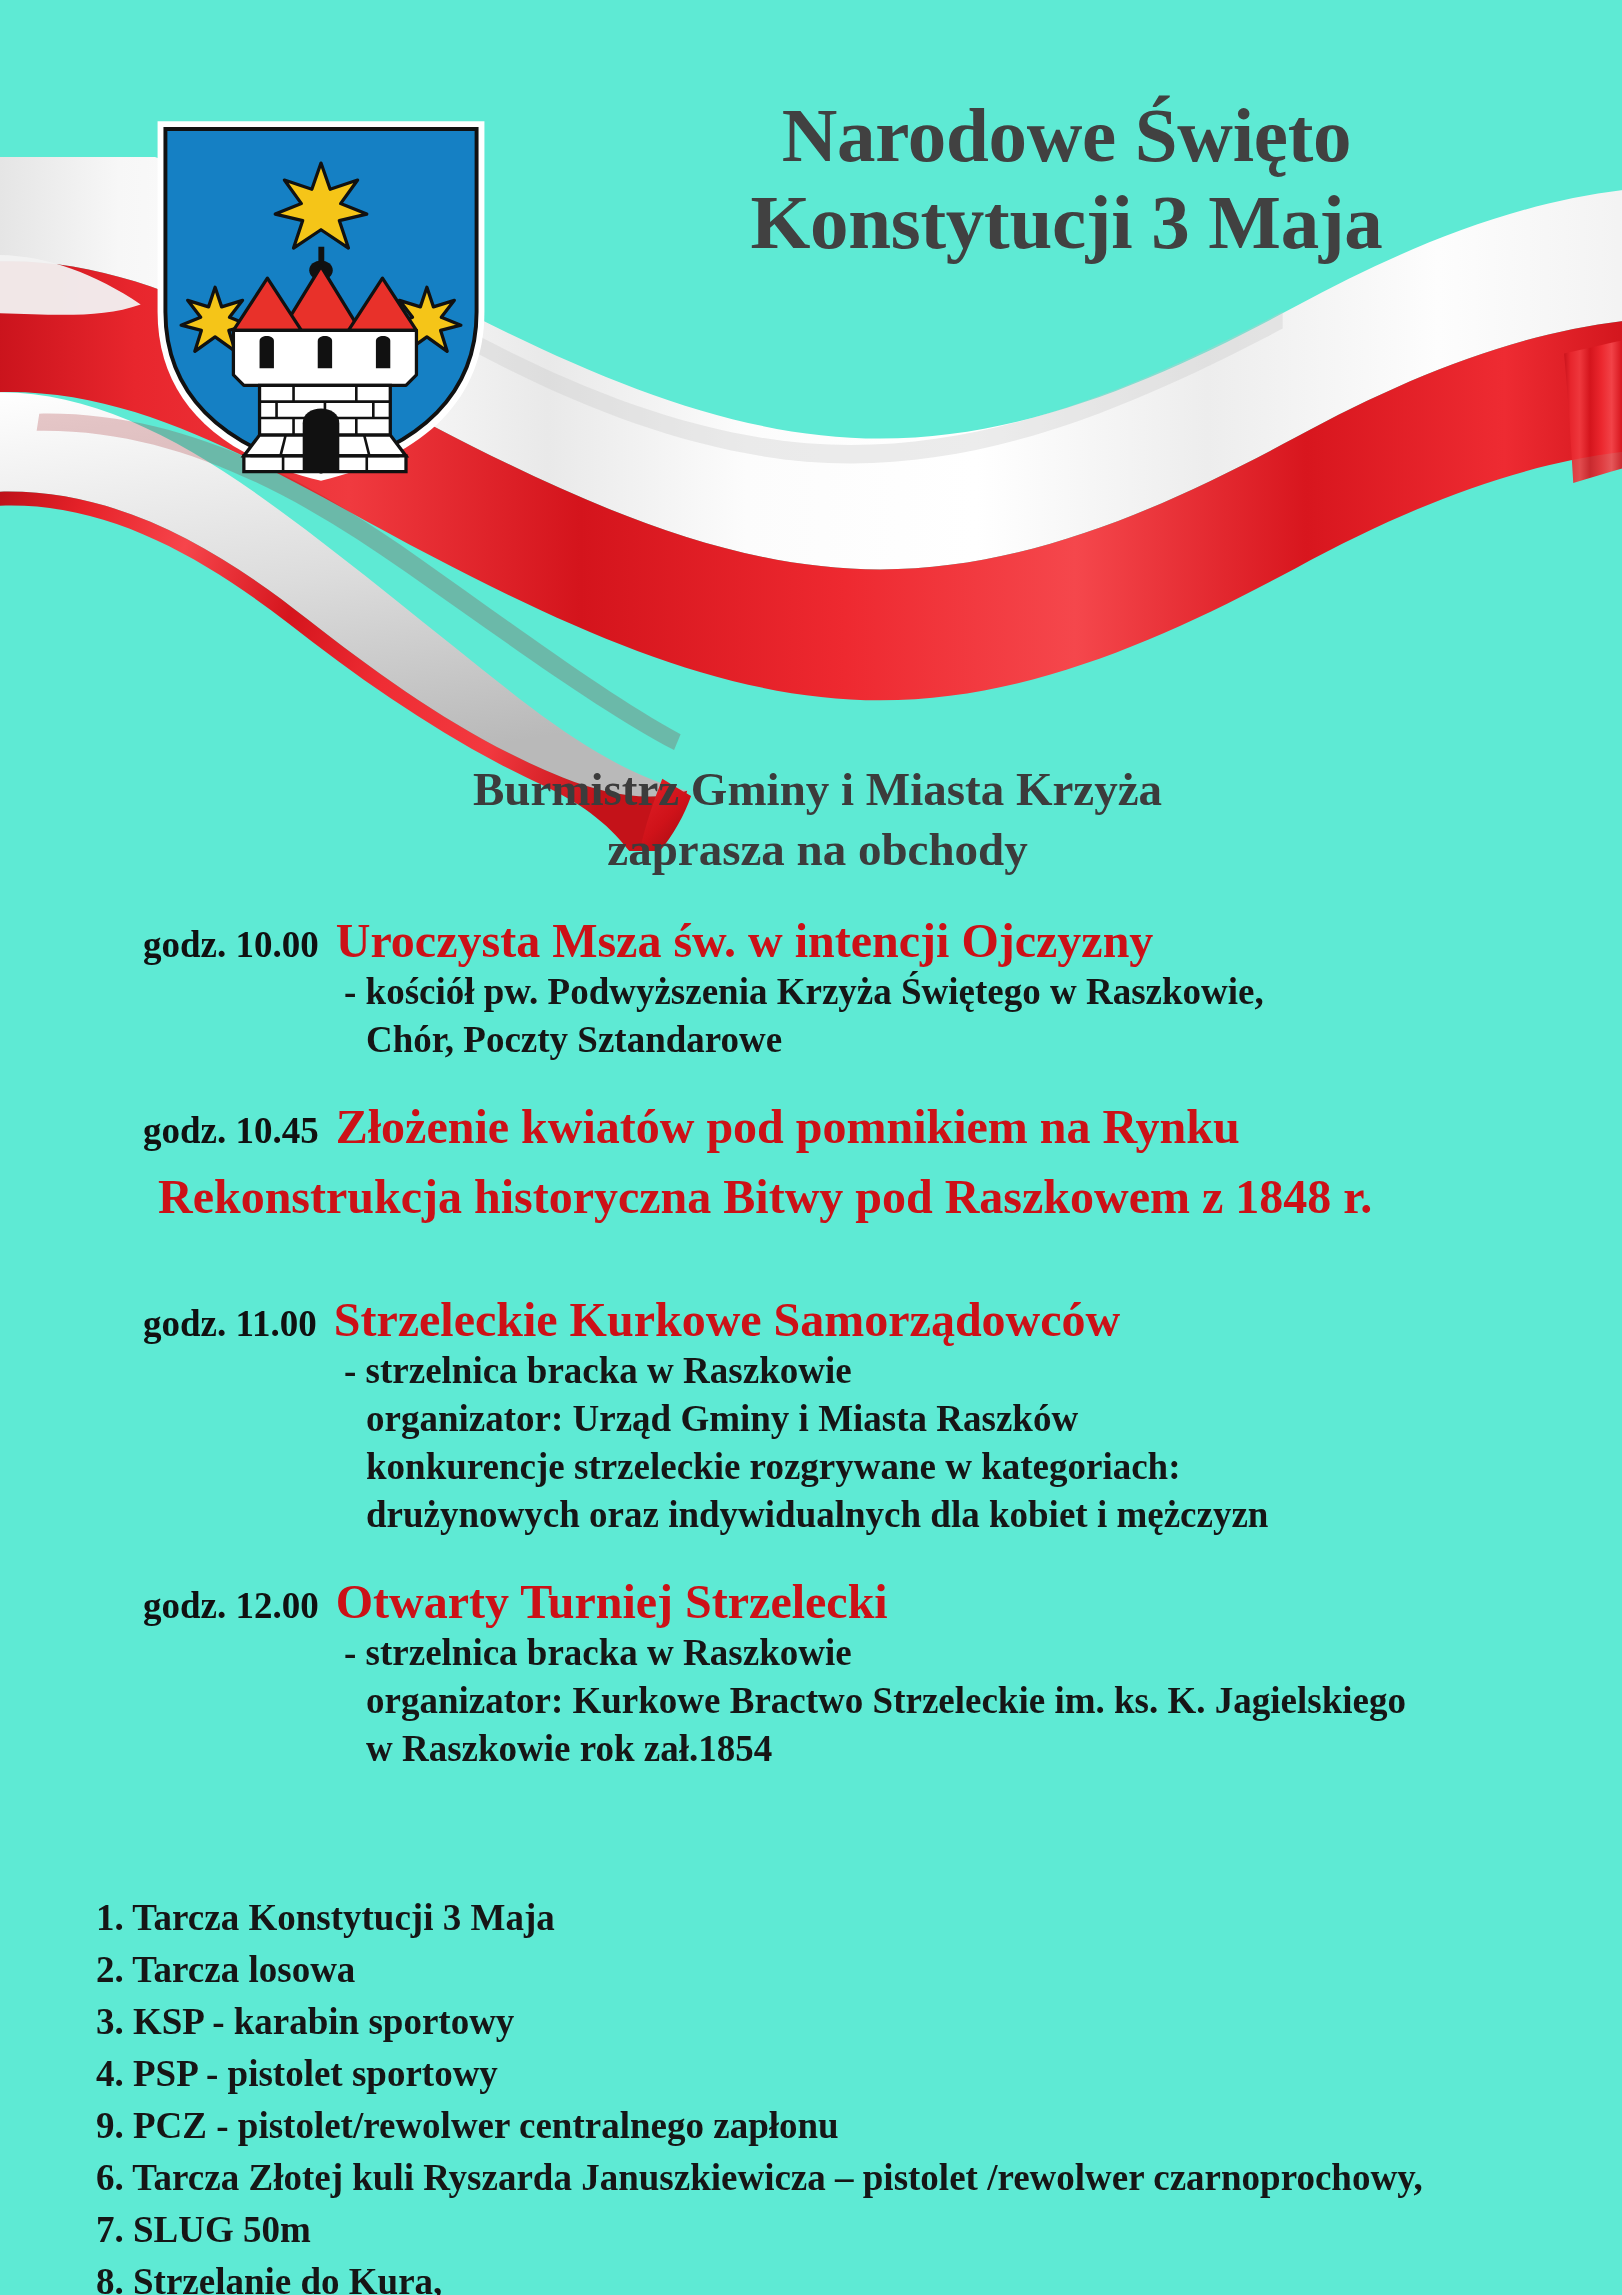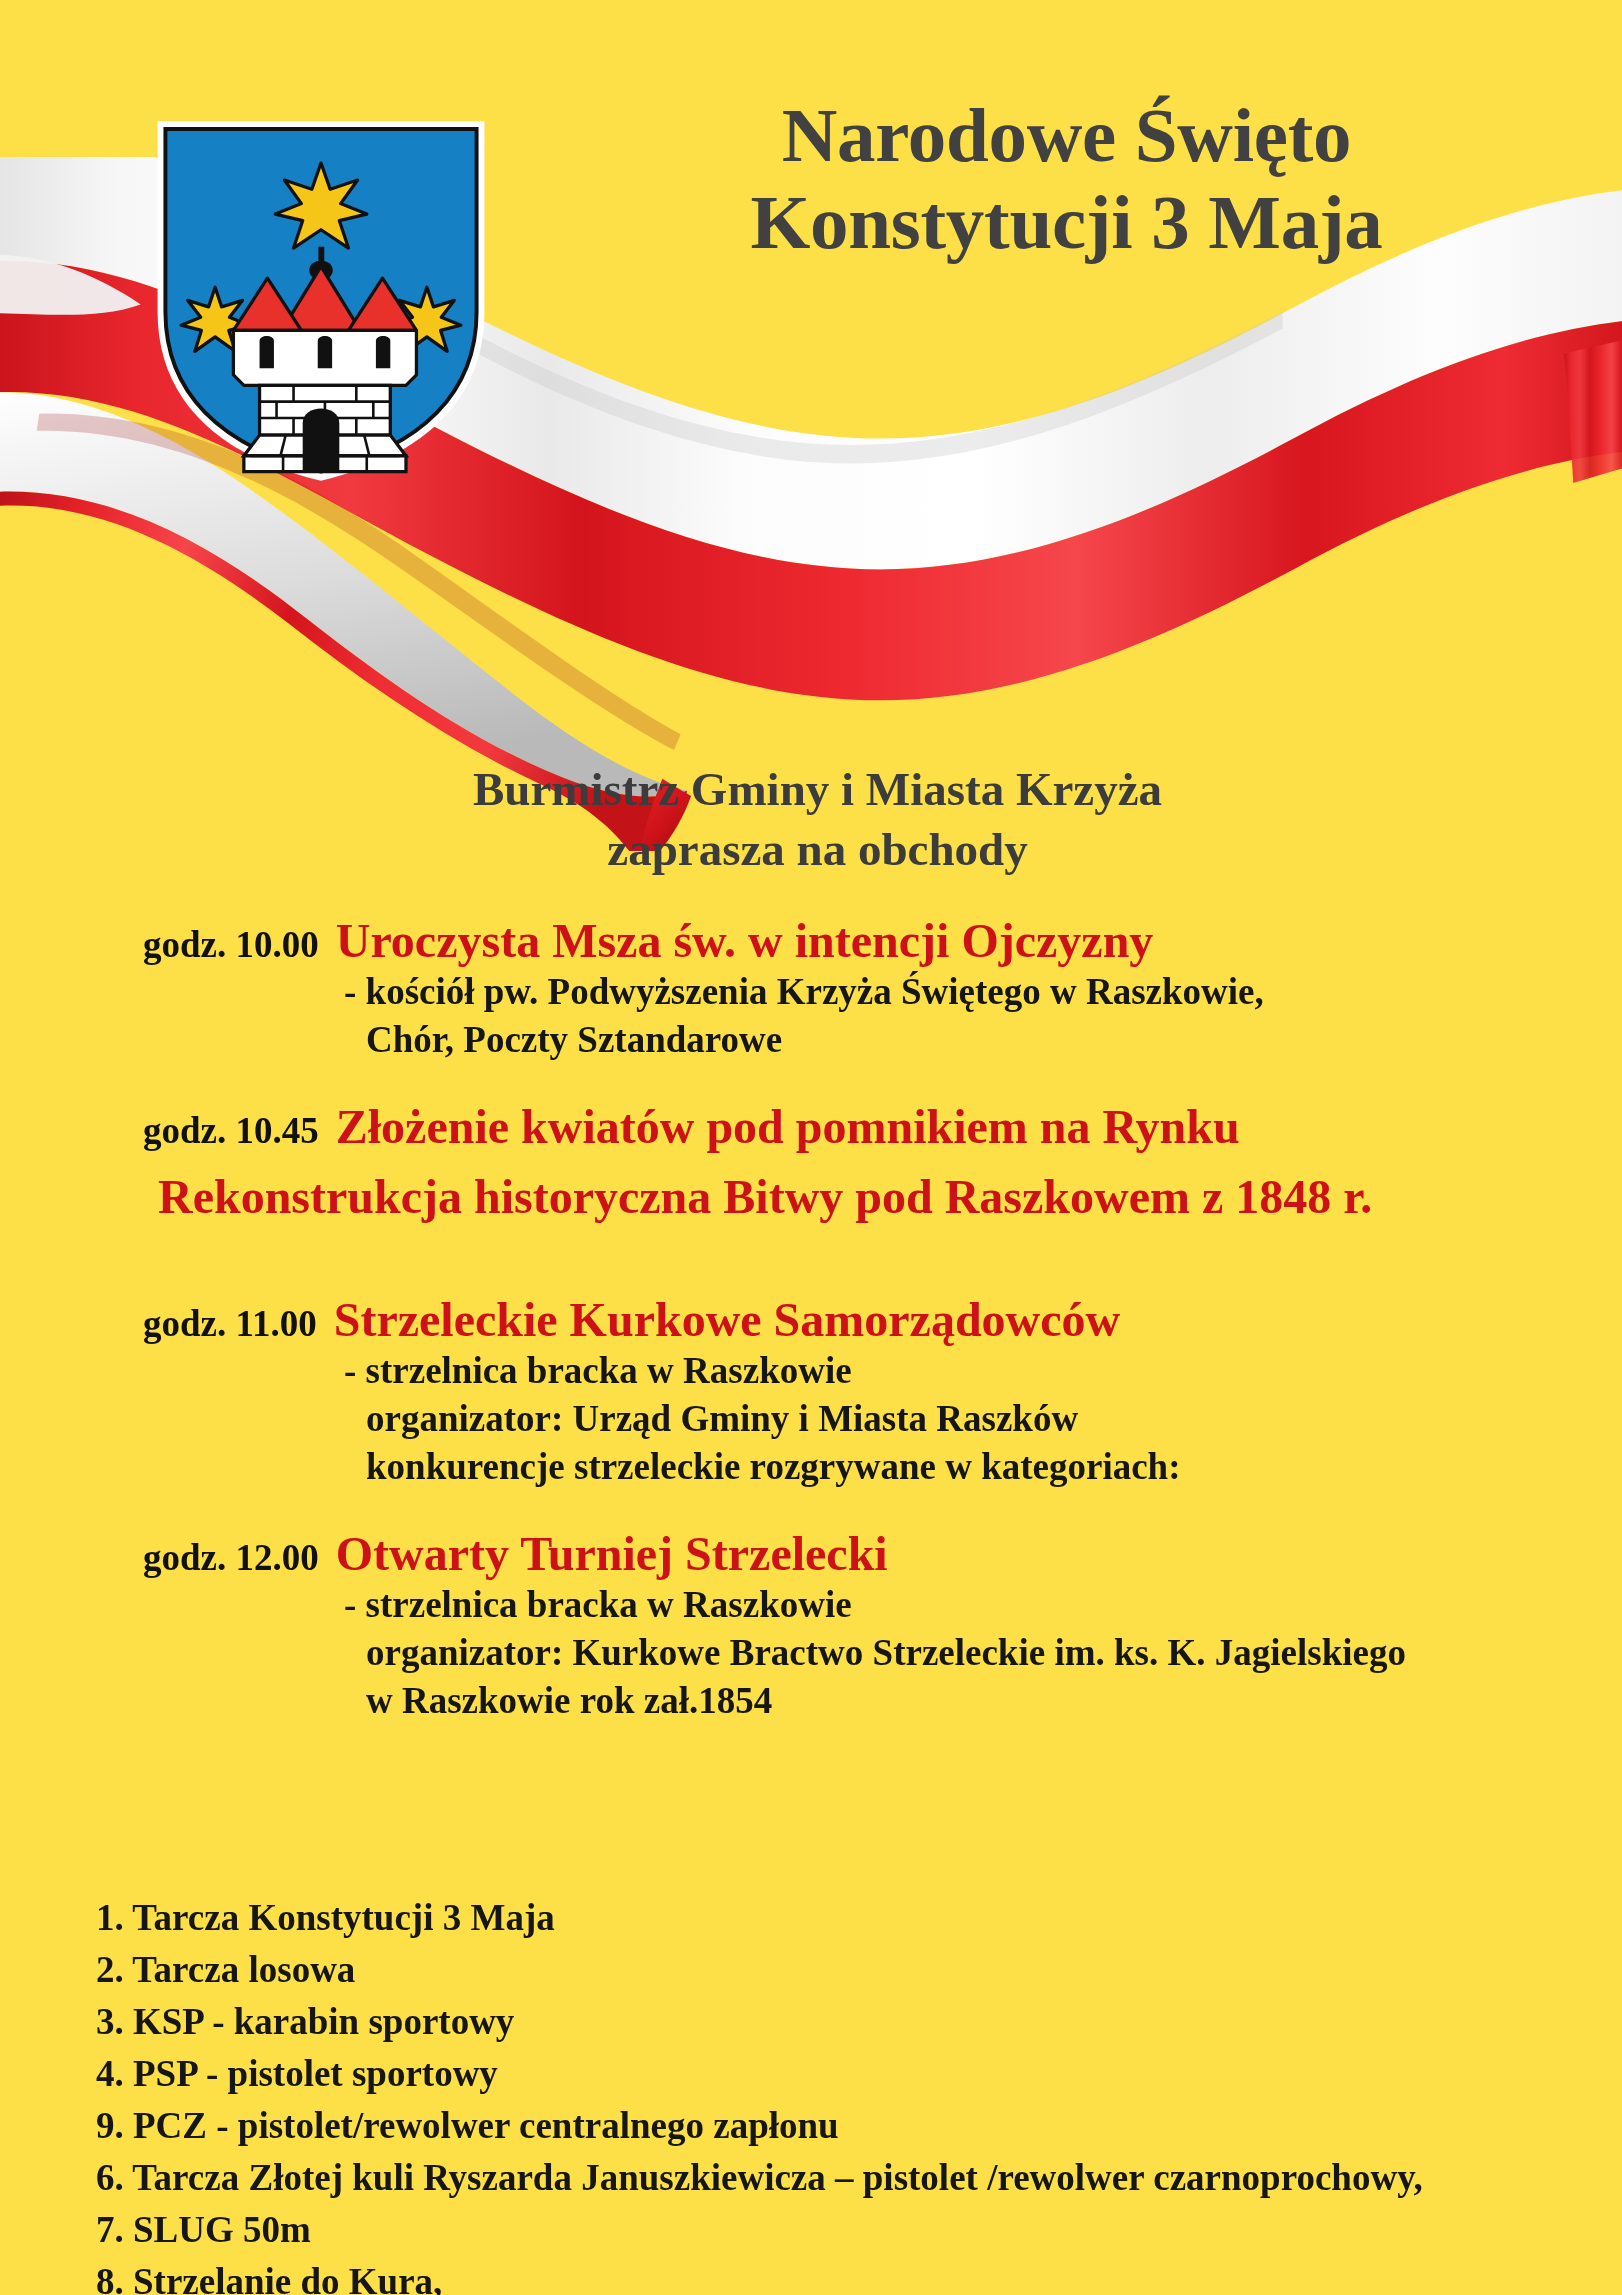--- a/index.html
+++ b/index.html
@@ -2,21 +2,21 @@
 <html lang="pl" style="font-size:10.5px"><head>
 <meta charset="utf-8">
 <title>Narodowe Święto Konstytucji 3 Maja — Raszków</title>
 <style>
   html,body{margin:0;padding:0;background:#fff;}
   body{
     width:1623px;height:2295px;position:relative;overflow:hidden;
     font-family:"Liberation Serif","DejaVu Serif",serif;
     background:#ffffff;
   }
-  .poster{position:absolute;inset:0;width:1623px;height:2295px;background:#fde047;}
+  .poster{position:absolute;inset:0;width:1623px;height:2295px;background:#5eead4;}
 
   
   .flag-wrap{position:absolute;left:0;top:157px;width:1623px;height:694px;pointer-events:none;}
   .flag-wrap svg{display:block;width:1623px;height:694px;}
 
   
   .crest{position:absolute;left:152px;top:116px;width:338px;height:370px;}
   .crest svg{display:block;width:338px;height:370px;}
 
   
@@ -301,20 +301,21 @@
     <div class="gap-l"></div>
 
     <div class="entry">
       <div class="entry-head">
         <span class="time">godz. 11.00</span>
         <span class="event-title">Strzeleckie  Kurkowe  Samorządowców</span>
       </div>
       <div class="detail">- strzelnica bracka w Raszkowie</div>
       <div class="detail ind">organizator:  Urząd Gminy i Miasta Raszków</div>
       <div class="detail ind">konkurencje strzeleckie rozgrywane w kategoriach:</div>
+      <div class="detail ind">drużynowych oraz indywidualnych dla kobiet i mężczyzn</div>
     </div>
 
     <div class="gap-m"></div>
 
     <div class="entry">
       <div class="entry-head">
         <span class="time">godz. 12.00</span>
         <span class="event-title">Otwarty Turniej Strzelecki</span>
       </div>
       <div class="detail">- strzelnica bracka w Raszkowie</div>

